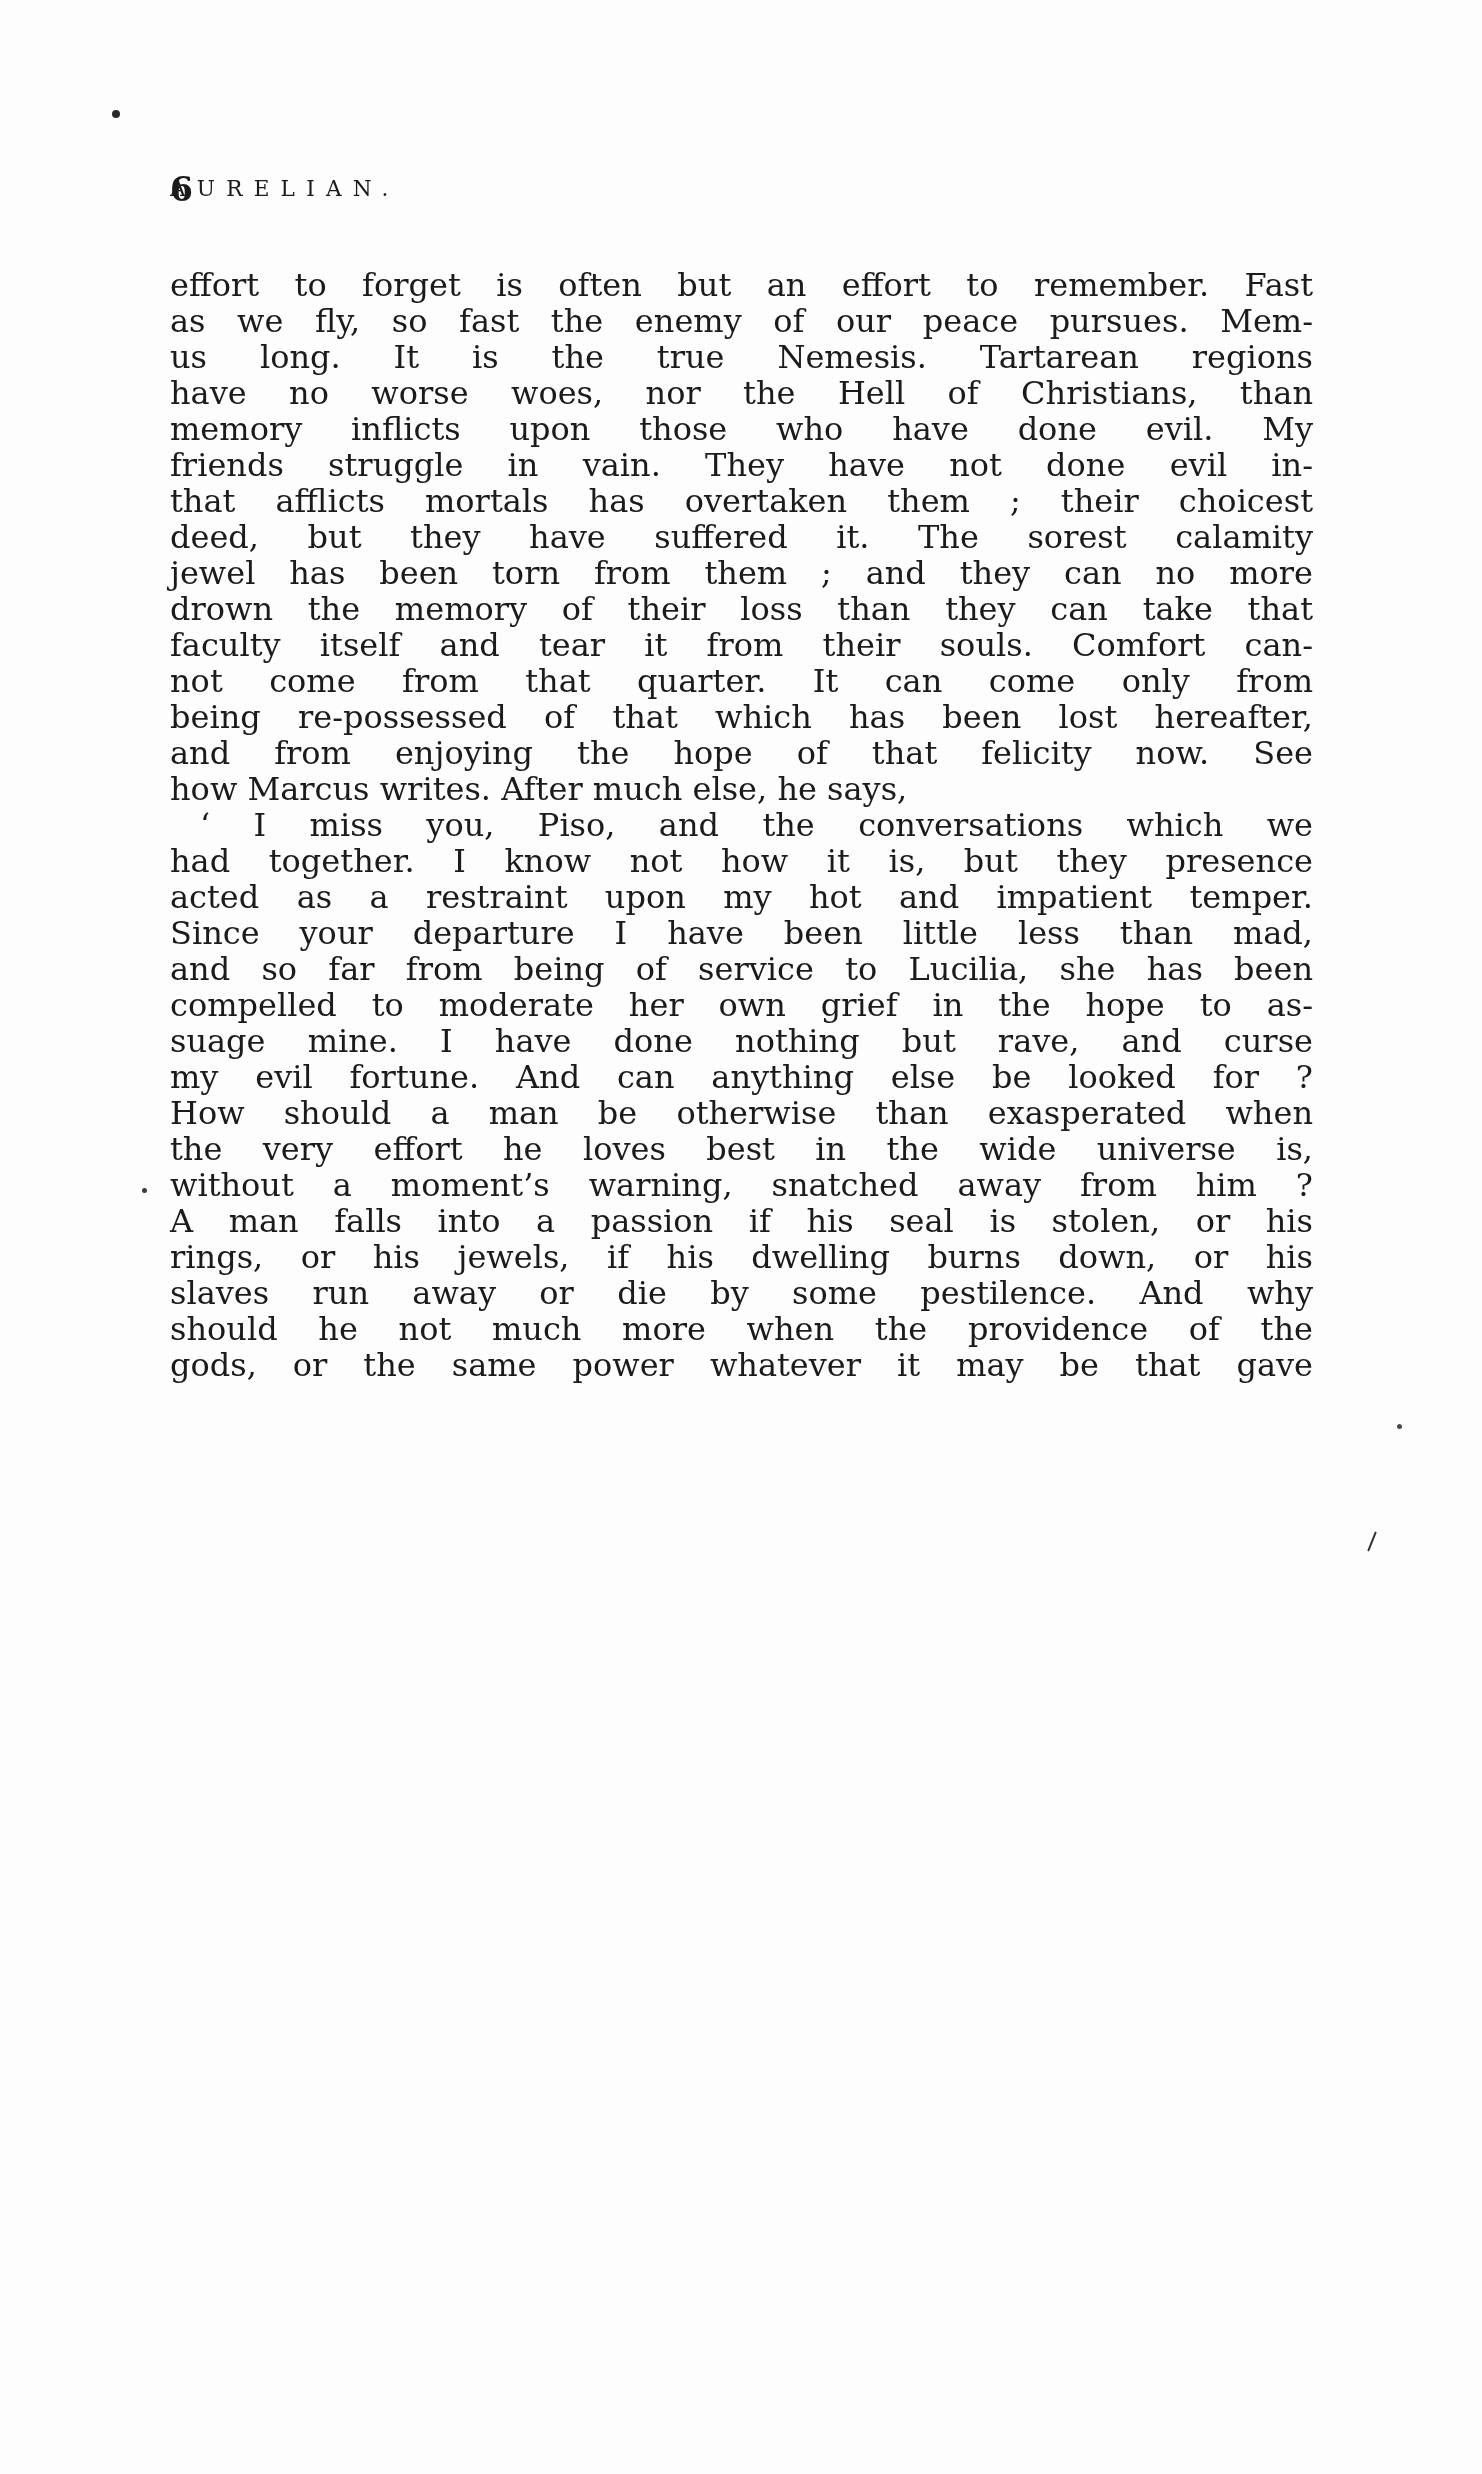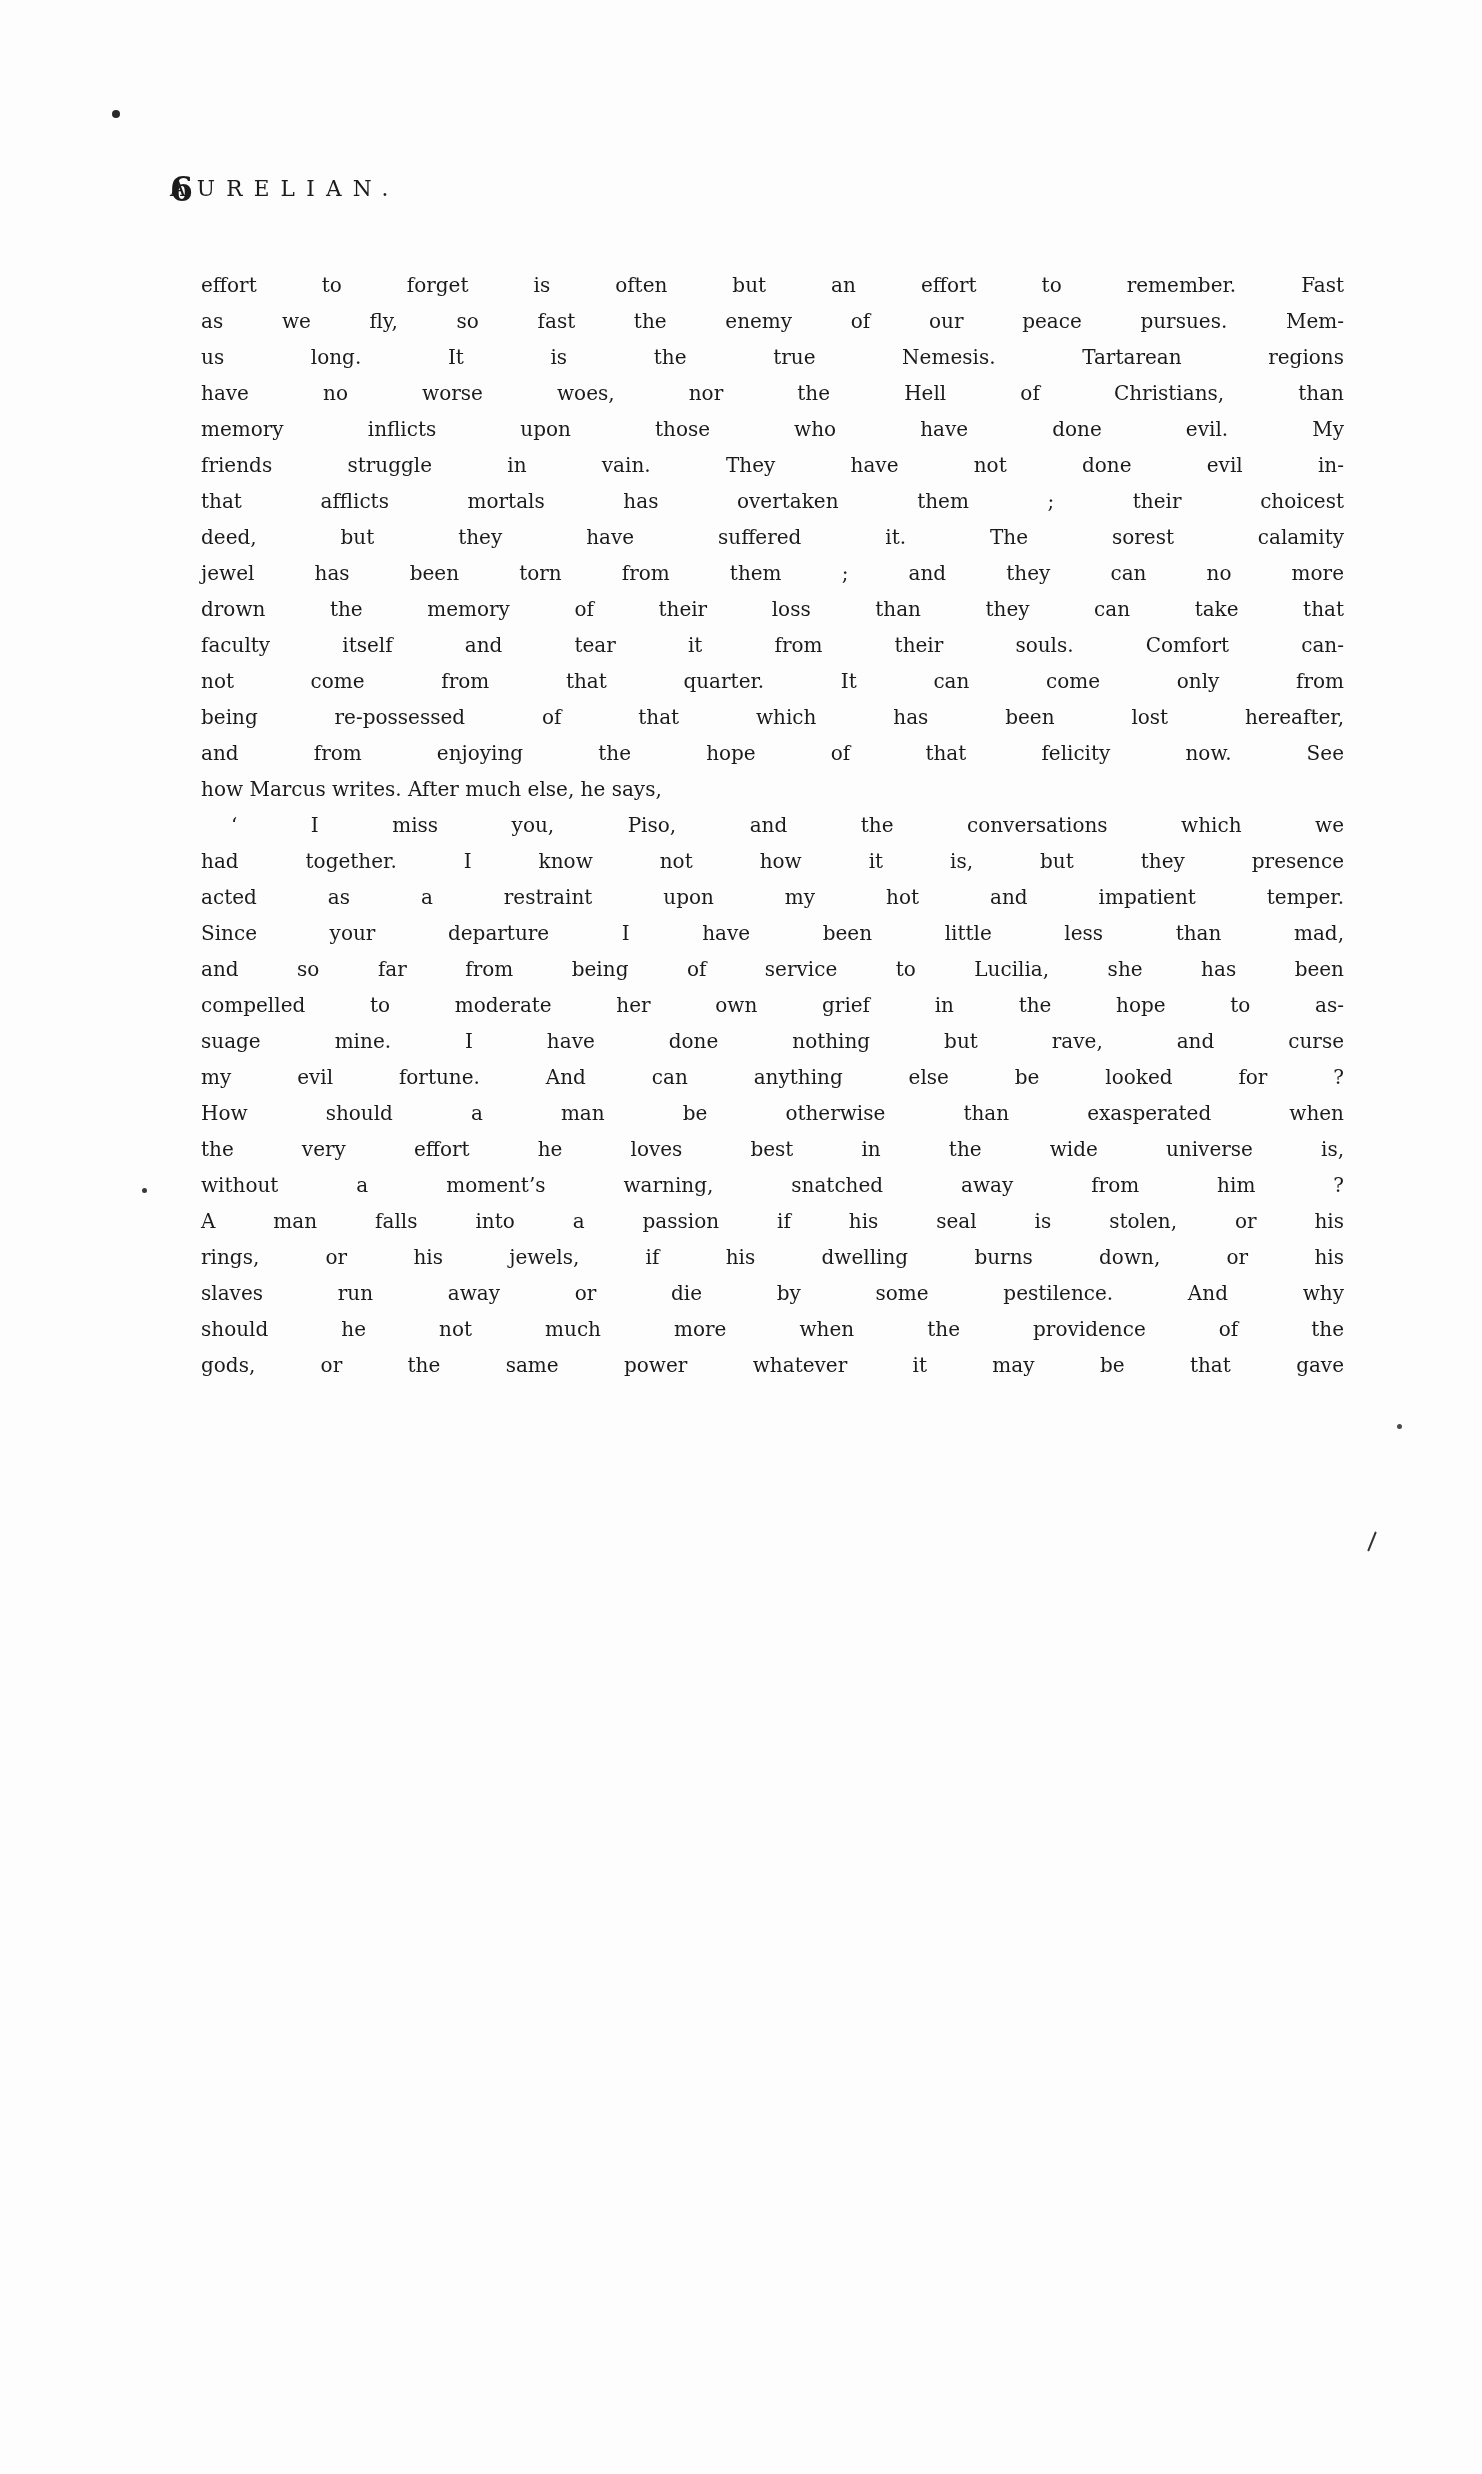--- a/index.html
+++ b/index.html
@@ -42,23 +42,22 @@
     font-size: 21.6px;
     letter-spacing: 11.2px;
     font-weight: normal;
   }
   
   .text-block {
     position: absolute;
     top: 267px;
     left: 170px;
     width: 1143px;
-    font-size: 20px;
+    font-size: 32px;
     line-height: 36px;
-    margin-left: 31px;
   }
   .paragraph { margin: 0; }
   .line {
     text-align: justify;
     text-align-last: justify;
     white-space: normal;
   }
   .line.last {
     text-align-last: left;
   }

